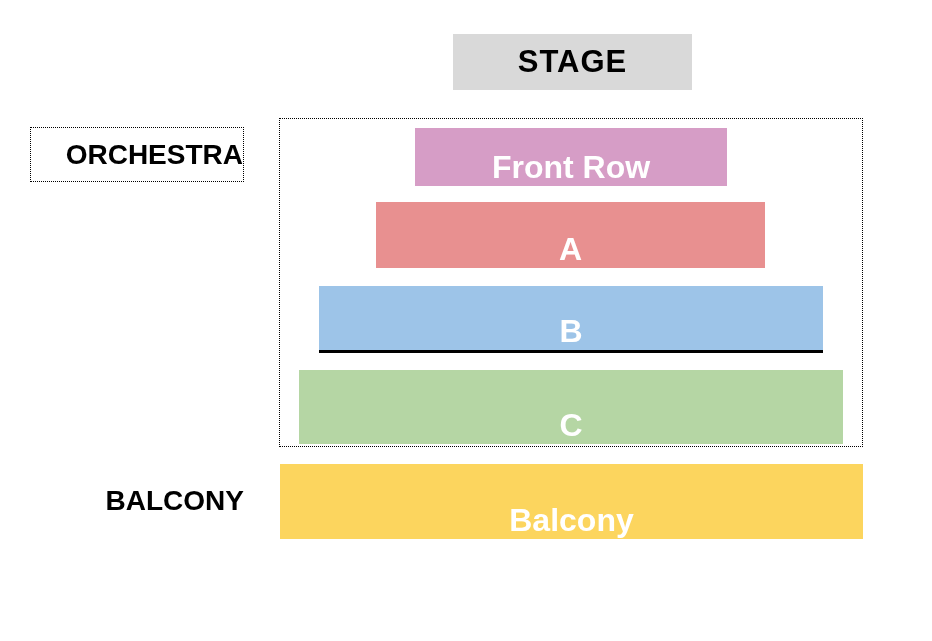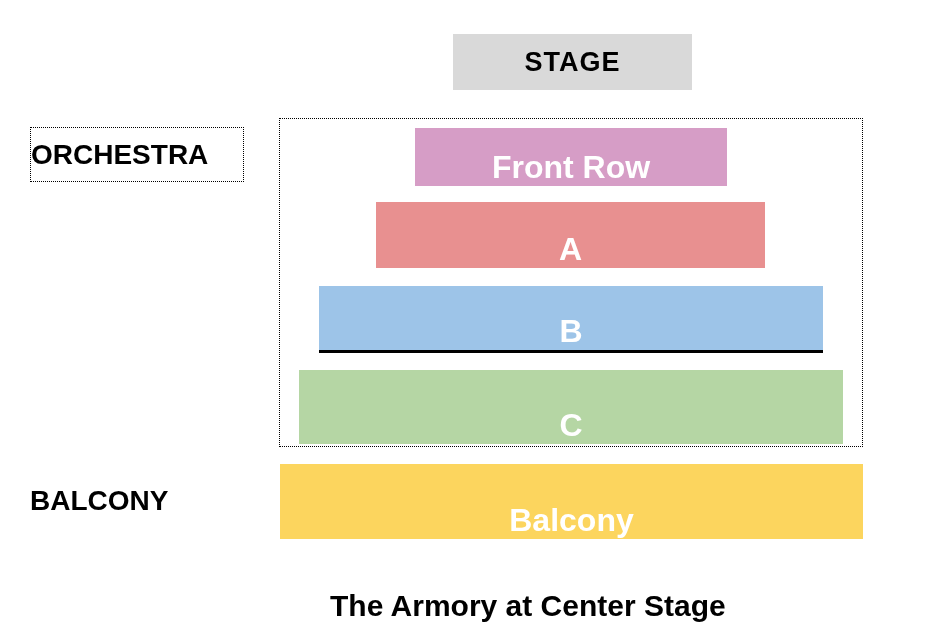--- a/index.html
+++ b/index.html
@@ -13,26 +13,26 @@
     width: 932px;
     height: 641px;
     background: #ffffff;
     overflow: hidden;
   }
   .abs { position: absolute; box-sizing: border-box; }
 
   .stage-box {
     left: 453px; top: 34px; width: 239px; height: 56px;
     display: flex; align-items: center; justify-content: center;
-    font-weight: bold; font-size: 27px; letter-spacing: 1px; color: #000;
+    font-weight: bold; font-size: 31px; letter-spacing: 1px; color: #000;
   }
 
   .section-label-box {
     left: 30px; width: 214px; height: 55px;
-    display: flex; align-items: center; justify-content: flex-start;
+    display: flex; align-items: center; justify-content: flex-end;
     font-weight: bold; font-size: 28px; color: #000;
     white-space: nowrap;
   }
   .orchestra-label-box { top: 127px; border: 1.5px dotted #000; }
   .balcony-label-box   { top: 473px; }
 
   .orchestra-region {
     left: 279px; top: 118px; width: 584px; height: 329px;
     border: 1.5px dotted #000;
   }
@@ -87,15 +87,14 @@
   </div>
 
   <div class="abs section-label-box balcony-label-box">
     <span>BALCONY</span>
   </div>
 
   <div class="abs seat-row row-balcony" style="background-color: rgb(252, 213, 94);">
     <span>Balcony</span>
   </div>
 
-  <div class="abs venue-title">The Armory at Center Stage</div>
 
 </div>
 
 </body></html>

